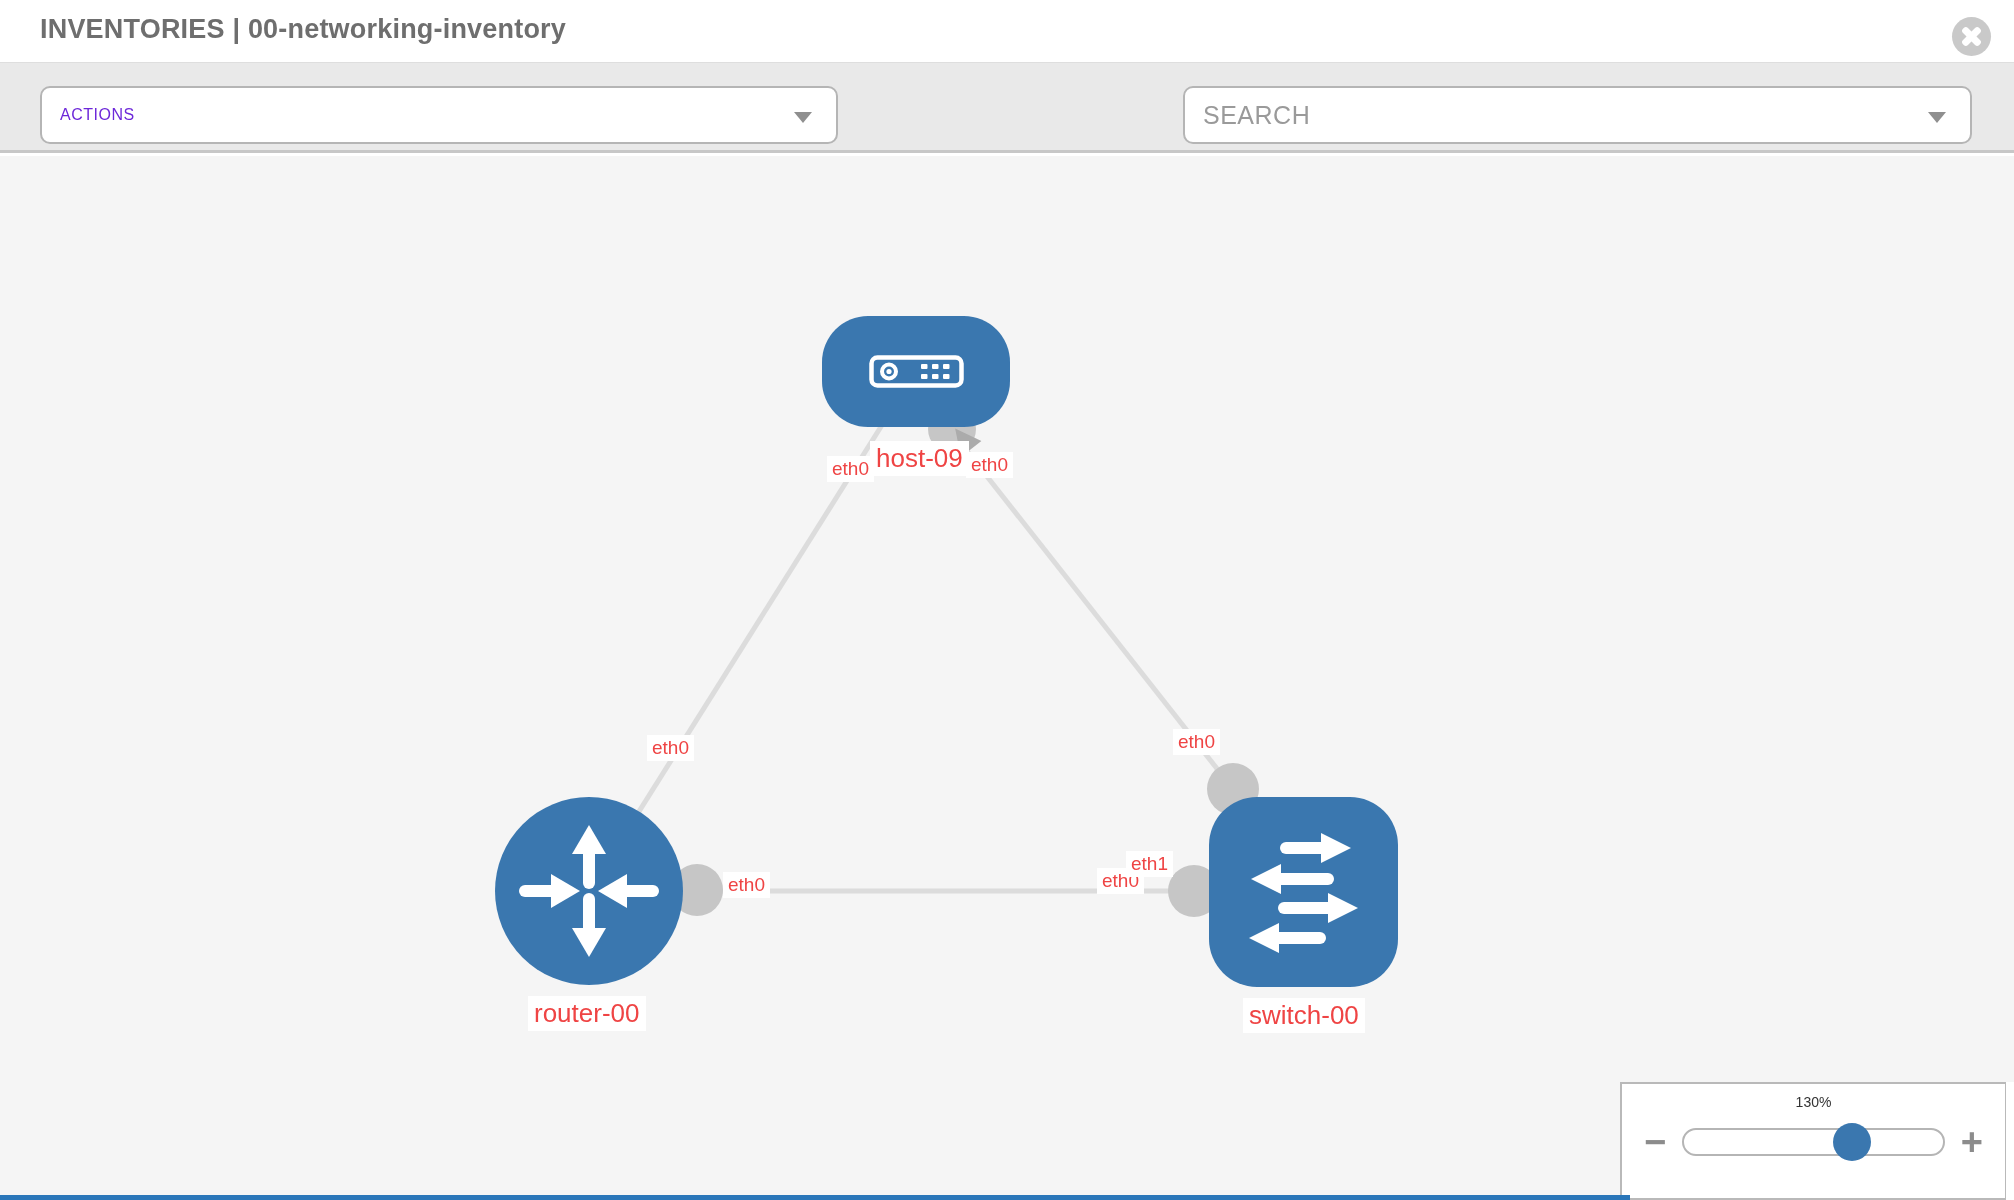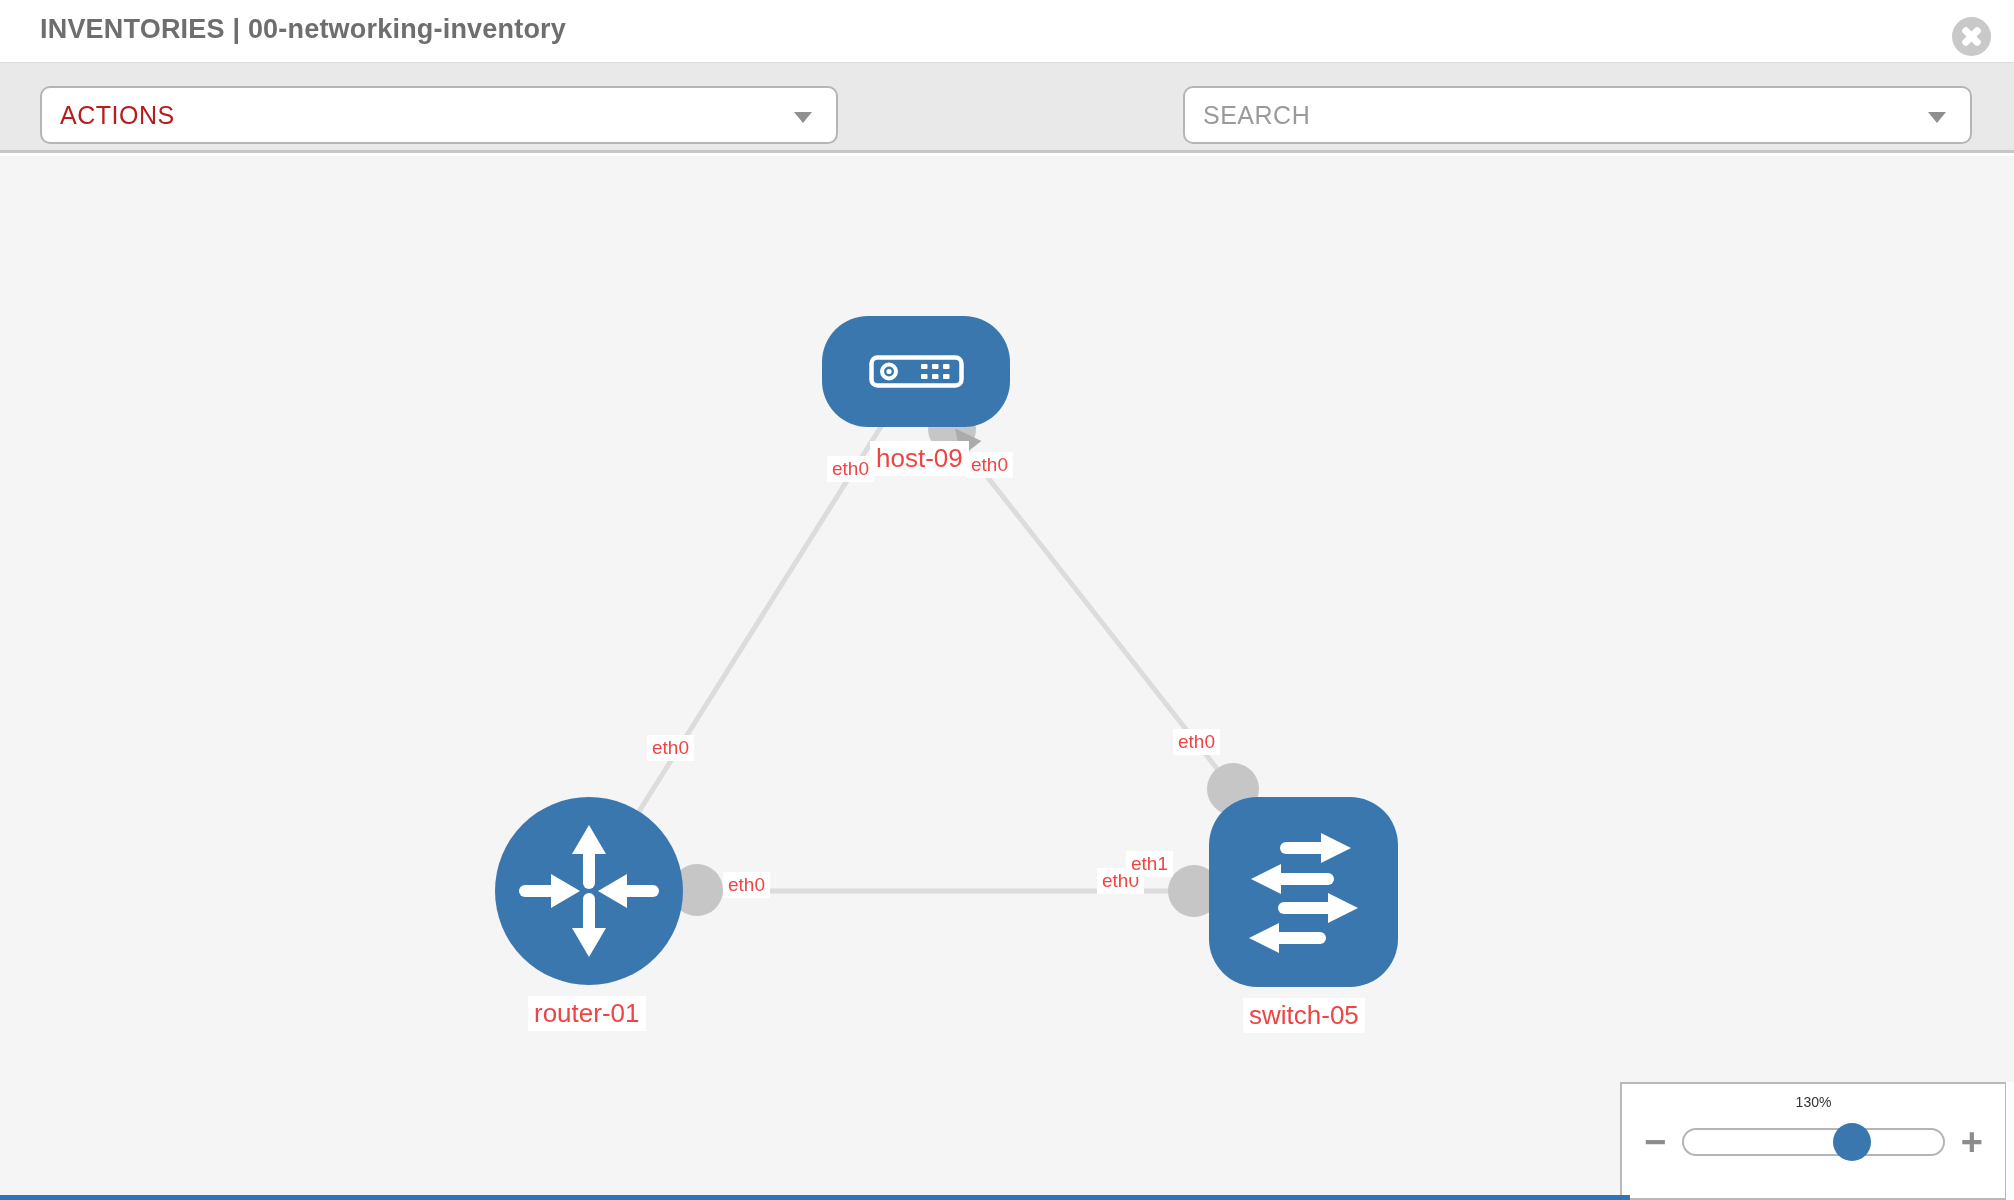--- a/index.html
+++ b/index.html
@@ -14,21 +14,21 @@
   .close-btn .bar { position:absolute; left:8px; top:16px; width:23px; height:7px; border-radius:3px; background:#fff; }
   .close-btn .bar.a { transform:rotate(45deg); }
   .close-btn .bar.b { transform:rotate(-45deg); }
 
   
   .toolbar { position:absolute; left:0; top:62px; width:2014px; height:91px; background:#e9e9e9;
     border-top:1px solid #dedede; border-bottom:3px solid #c7c7c7; }
   .dd { position:absolute; top:23px; height:58px; background:#fff; border:2px solid #b5b5b5; border-radius:10px; cursor:pointer; }
   .dd-actions { left:40px; width:798px; }
   .dd-search { left:1183px; width:789px; }
-  .dd-label { position:absolute; left:18px; top:0; line-height:54px; font-size:25px; color:#b91c1c; letter-spacing:.5px; }
+  .dd-label { position:absolute; left:18px; top:0; line-height:54px; font-size:16px; color:#6d28d9; letter-spacing:.5px; }
   .caret { position:absolute; right:24px; top:24px; width:0; height:0;
     border-left:9px solid transparent; border-right:9px solid transparent; border-top:11px solid #8f8f8f; }
   .search-input { position:absolute; left:0; top:0; width:100%; height:100%; border:none; outline:none;
     border-radius:2px; padding-left:18px; font-size:25px; color:#6e6e6e; background:transparent;
     font-family:"Liberation Sans","DejaVu Sans",sans-serif; letter-spacing:.5px; }
   .search-input::placeholder { color:#9a9a9a; opacity:1; }
   .tool-btn { position:absolute; top:94px; width:42px; height:42px; cursor:pointer; }
   .tool-wrench { left:1046px; }
   .tool-key { left:1116px; }
 
@@ -165,26 +165,26 @@
         </g>
       </svg>
     </div>
 
     <div class="lbl lbl-node" style="left:870px; top:285px;">host-09</div>
     <div class="lbl lbl-if" style="left:827px; top:300px;">eth0</div>
     <div class="lbl lbl-if" style="left:966px; top:296px;">eth0</div>
 
     <div class="lbl lbl-if" style="left:647px; top:579px;">eth0</div>
     <div class="lbl lbl-if" style="left:723px; top:716px;">eth0</div>
-    <div class="lbl lbl-node" style="left:528px; top:840px;">router-01</div>
+    <div class="lbl lbl-node" style="left:528px; top:840px;">router-00</div>
 
     <div class="lbl lbl-if" style="left:1173px; top:573px;">eth0</div>
     <div class="lbl lbl-if" style="left:1097px; top:712px;">eth0</div>
     <div class="lbl lbl-if" style="left:1126px; top:695px;">eth1</div>
-    <div class="lbl lbl-node" style="left:1243px; top:842px;">switch-05</div>
+    <div class="lbl lbl-node" style="left:1243px; top:842px;">switch-00</div>
   </div>
 
   <div class="zoom-panel">
     <div class="zoom-level">130%</div>
     <div class="zoom-row">
       <span class="zoom-minus">−</span>
       <div class="zoom-track">
         <div class="zoom-thumb"></div>
       </div>
       <span class="zoom-plus">+</span>

